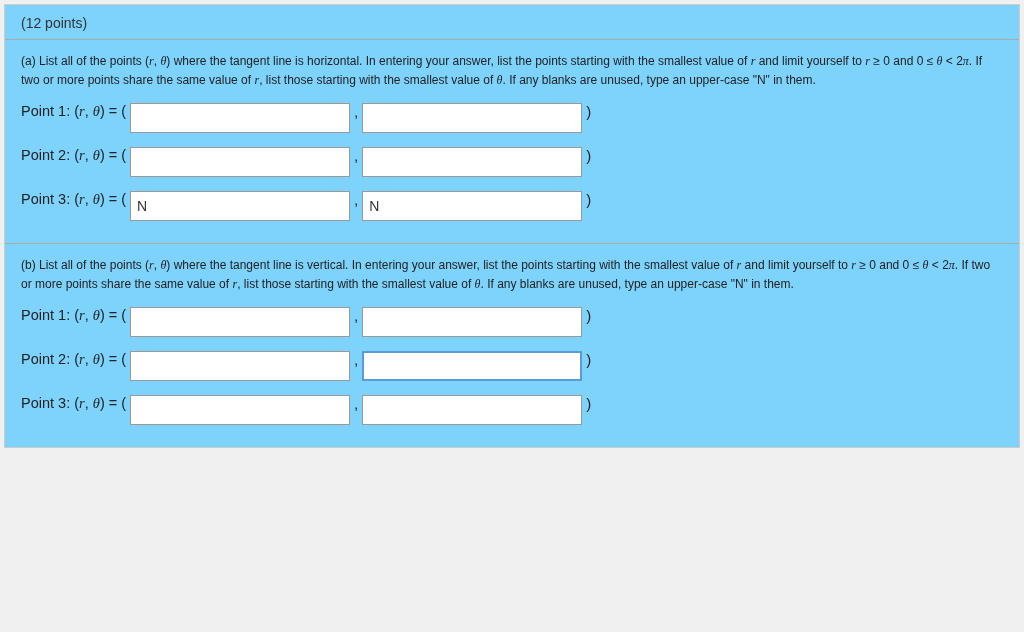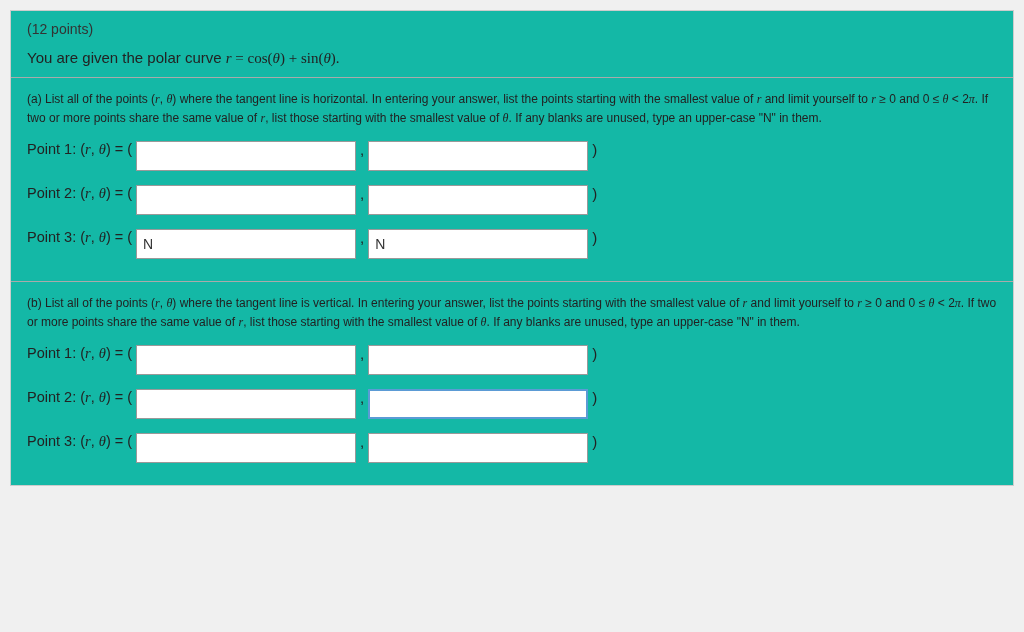--- a/index.html
+++ b/index.html
@@ -19,23 +19,23 @@
       padding: 0;
     }
 
     .page-container {
       width: 1024px;
       background-color: #f0f0f0;
       padding: 0;
     }
 
     .content-box {
-      background-color: #14b8a6;
+      background-color: #7dd3fc;
       border: 1px solid #cccccc;
-      margin: 10px;
+      margin: 4px;
     }
 
     .points-header {
       padding: 10px 16px 8px 16px;
       font-size: 14px;
       color: #333;
     }
 
     .polar-curve-line {
       padding: 4px 16px 10px 16px;
@@ -104,24 +104,20 @@
 </head>
 <body>
 
 <div class="page-container">
   <div class="content-box">
 
     <div class="points-header">
       <span>(12 points)</span>
     </div>
 
-    <div class="polar-curve-line">
-      <span style="font-family: Arial, sans-serif; font-size:15px;">You are given the polar curve </span>
-      <span style="font-family: 'Times New Roman', serif; font-style: italic; font-size: 15px;">r</span><span style="font-family: 'Times New Roman', serif; font-size:15px;"> = </span><span style="font-family: 'Times New Roman', serif; font-size:15px;">cos(<span style="font-style:italic;">θ</span>) + sin(<span style="font-style:italic;">θ</span>).</span>
-    </div>
 
     <hr class="divider">
 
     <div class="section">
       <div class="section-text">
         <span style="font-family: Arial, sans-serif;">(a) List all of the points (<span style="font-family:'Times New Roman',serif; font-style:italic;">r</span>, <span style="font-family:'Times New Roman',serif; font-style:italic;">θ</span>) where the tangent line is horizontal. In entering your answer, list the points starting with the smallest value of <span style="font-family:'Times New Roman',serif; font-style:italic;">r</span> and limit yourself to <span style="font-family:'Times New Roman',serif; font-style:italic;">r</span> ≥ 0 and 0 ≤ <span style="font-family:'Times New Roman',serif; font-style:italic;">θ</span> &lt; 2<span style="font-family:'Times New Roman',serif; font-style:italic;">π</span>. If two or more points share the same value of <span style="font-family:'Times New Roman',serif; font-style:italic;">r</span>, list those starting with the smallest value of <span style="font-family:'Times New Roman',serif; font-style:italic;">θ</span>. If any blanks are unused, type an upper-case "N" in them.</span>
       </div>
 
       <div class="point-row">
         <span class="point-label">Point 1: (<span style="font-family:'Times New Roman',serif;font-style:italic;">r</span>, <span style="font-family:'Times New Roman',serif;font-style:italic;">θ</span>) = (</span>

